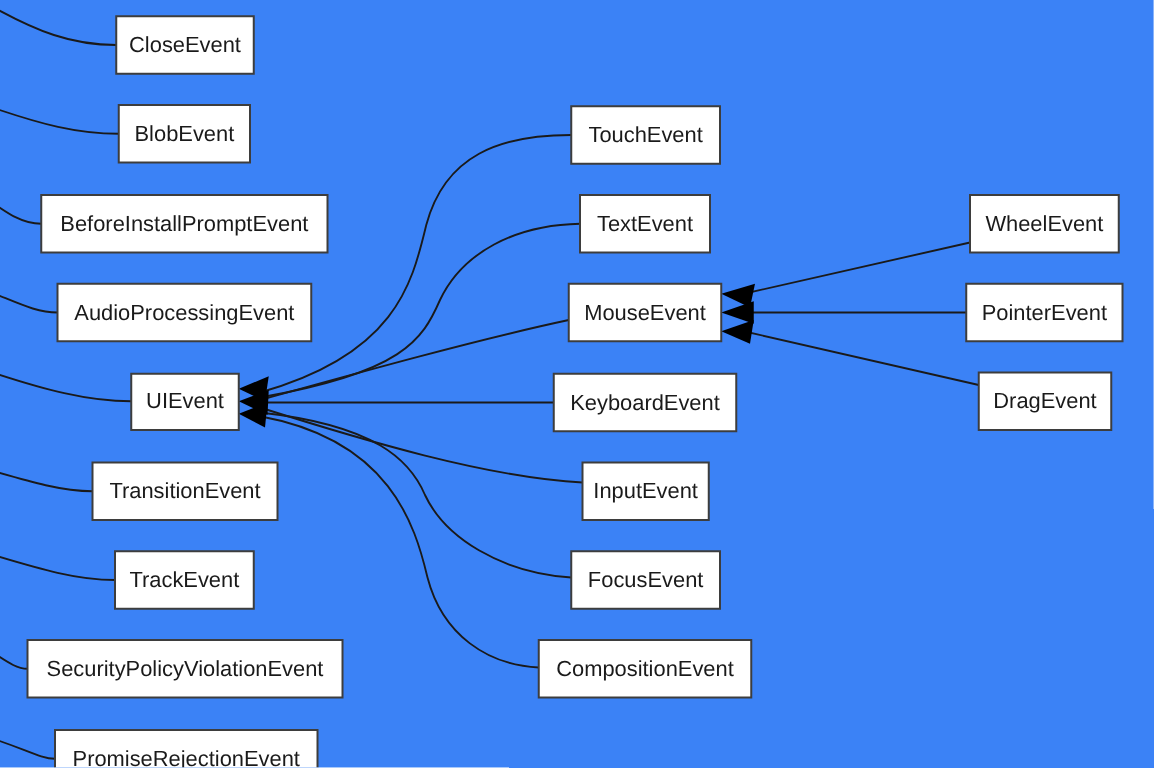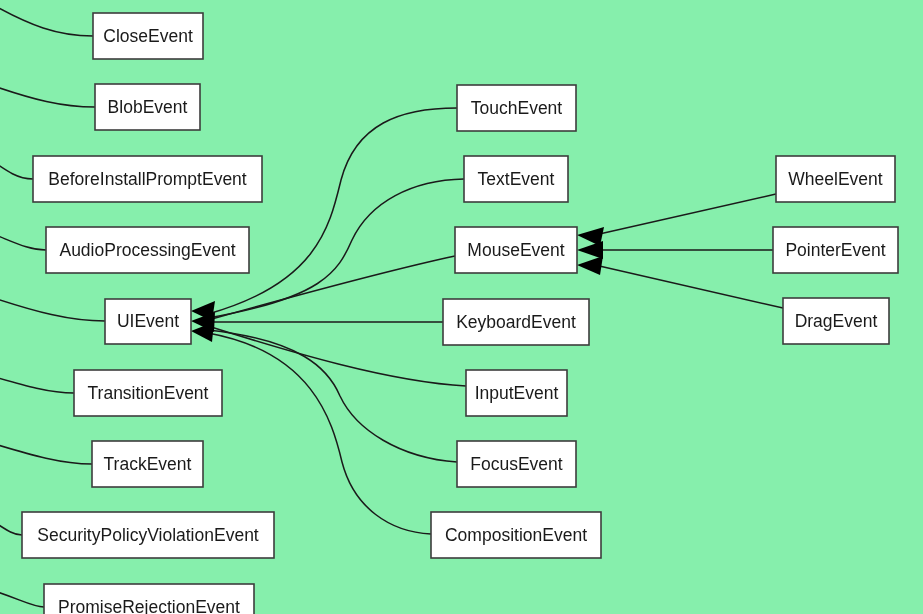--- a/index.html
+++ b/index.html
@@ -7,21 +7,21 @@
     padding: 0;
     background: #ffffff;
   }
   body {
     font-family: "Liberation Sans", sans-serif;
   }
   #diagram-root {
     position: relative;
     width: 923px;
     height: 614px;
-    background: #86efac;
+    background: #3b82f6;
     overflow: hidden;
     text-decoration: underline;
   }
   svg.diagram-canvas {
     position: absolute;
     left: 0;
     top: 0;
     width: 923px;
     height: 614px;
     display: block;

